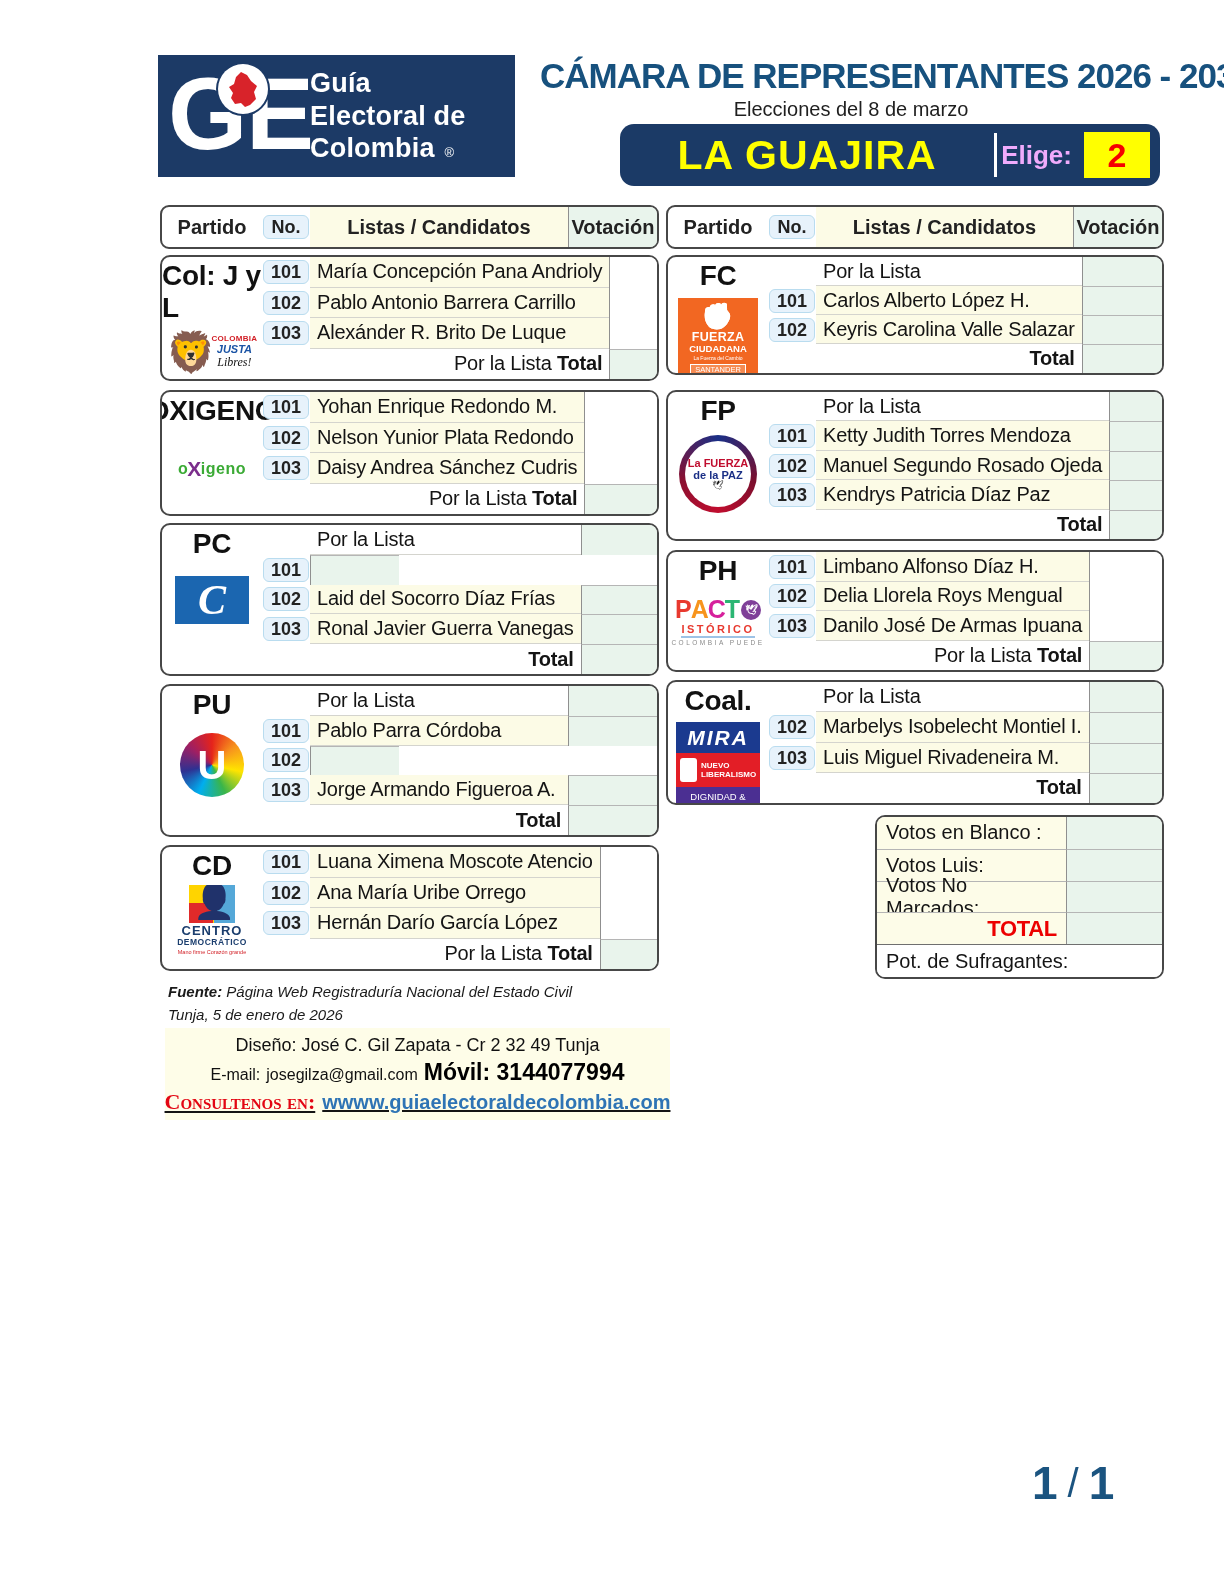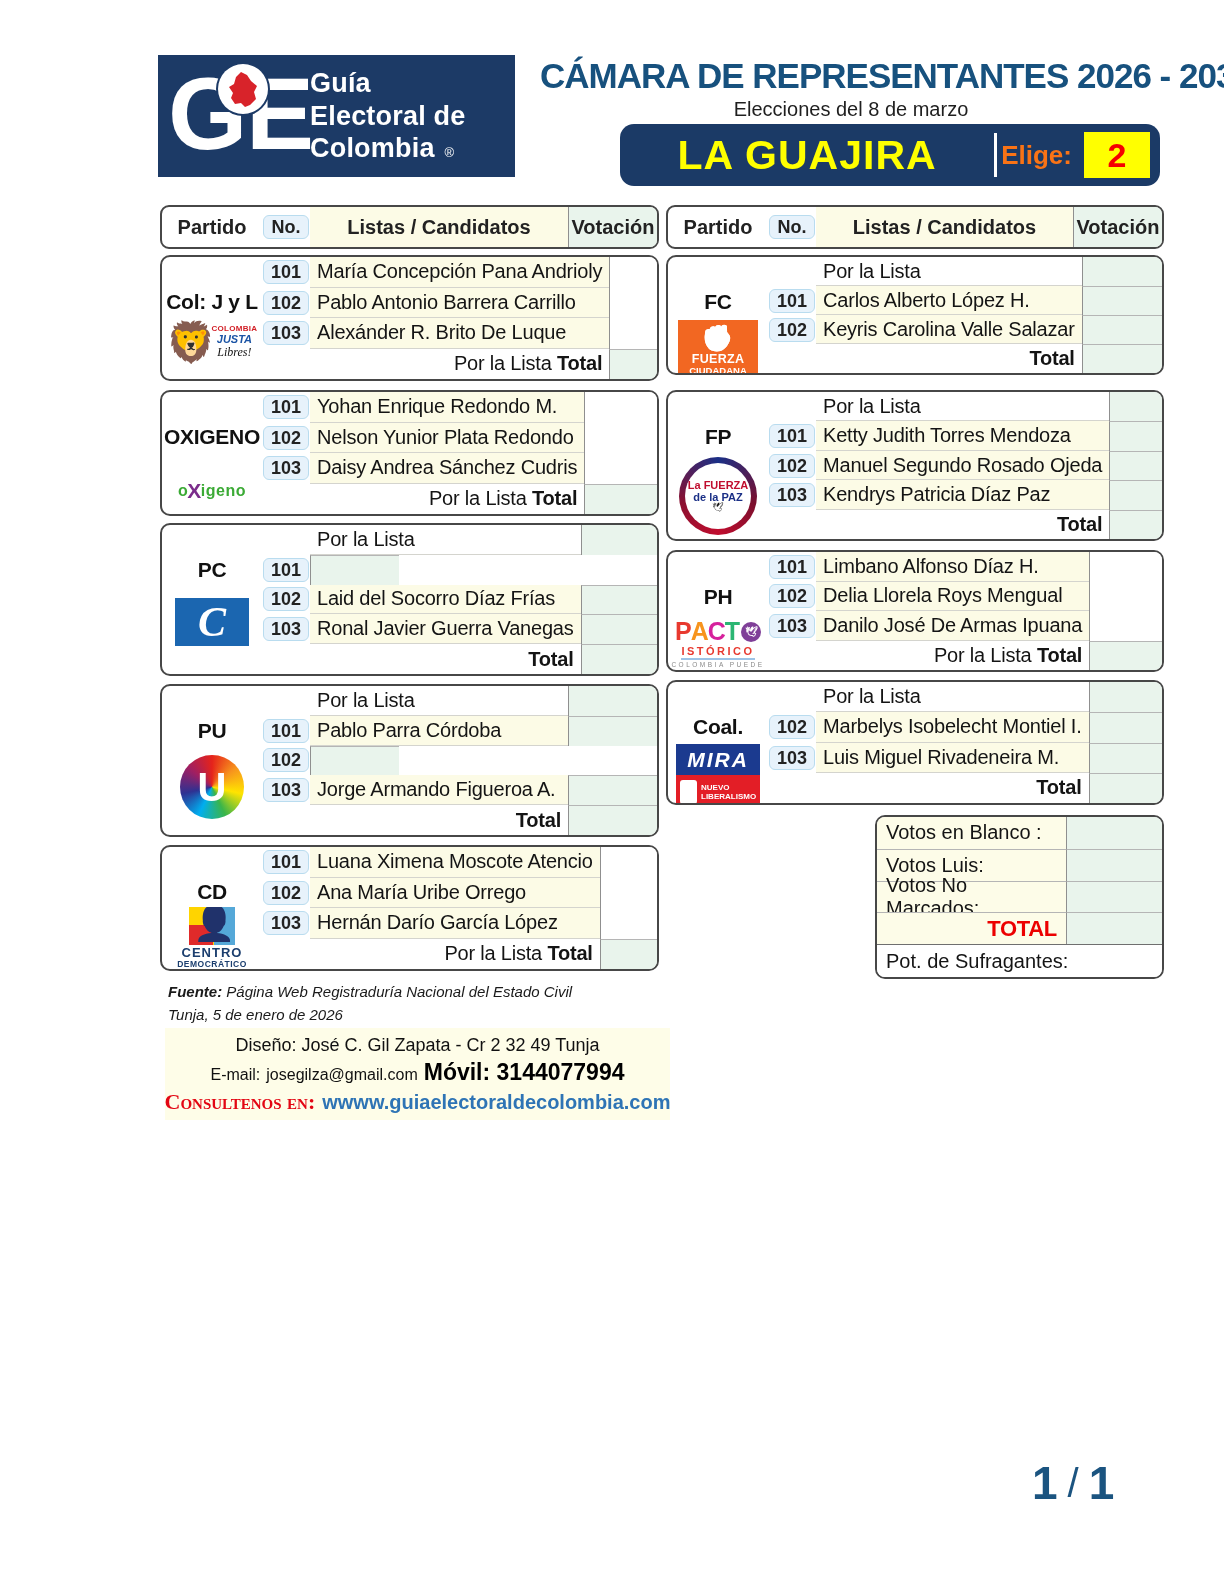--- a/index.html
+++ b/index.html
@@ -19,38 +19,38 @@
   .brand-reg{font-size:13px;font-weight:normal;margin-left:10px;}
 
   .title{position:absolute;left:540px;top:56px;width:622px;text-align:center;
          font-size:35px;font-weight:bold;color:#17517E;letter-spacing:-1px;white-space:nowrap;}
   .subtitle{position:absolute;left:540px;top:98px;width:622px;text-align:center;font-size:20px;color:#1f1f1f;}
 
   .band{position:absolute;left:620px;top:124px;width:540px;height:62px;background:#1B3A66;border-radius:14px;
         display:flex;align-items:center;}
   .band-dept{flex:1;text-align:center;color:#FFFF00;font-weight:bold;font-size:41px;letter-spacing:1px;}
   .band-div{width:3px;height:44px;background:#fff;flex:none;}
-  .band-elige{color:#f97316;font-weight:bold;font-size:26px;margin:0 12px 0 4px;}
+  .band-elige{color:#f0abfc;font-weight:bold;font-size:26px;margin:0 12px 0 4px;}
   .band-num{width:66px;height:46px;background:#FFFF00;color:#F50000;font-weight:bold;font-size:34px;
             display:flex;align-items:center;justify-content:center;margin-right:10px;}
 
   
   .thead{position:absolute;top:205px;height:40px;border:2px solid #474747;border-radius:9px;
          display:flex;align-items:stretch;font-weight:bold;font-size:20px;color:#222;overflow:hidden;background:#fff;}
   .h-partido{width:100px;flex:none;display:flex;align-items:center;justify-content:center;}
   .h-no{width:48px;flex:none;display:flex;align-items:center;justify-content:center;}
   .h-listas{flex:1;background:#FCFBE6;display:flex;align-items:center;justify-content:center;}
   .h-vot{width:88px;flex:none;background:#E9F4EC;border-left:1.5px solid #8F8F8F;
          display:flex;align-items:center;justify-content:center;}
 
   
   .section{position:absolute;border:2px solid #474747;border-radius:10px;background:#fff;
            overflow:hidden;display:flex;}
   .partido{width:100px;flex:none;display:flex;flex-direction:column;align-items:center;padding-top:3px;}
-  .pcode{font-weight:bold;font-size:21px;color:#111;letter-spacing:-.3px;margin-top:30px;}
+  .pcode{font-weight:bold;font-size:28px;color:#111;letter-spacing:-.3px;}
   .rows{flex:1;display:flex;flex-direction:column;}
   .row{flex:1;display:flex;align-items:stretch;min-height:0;}
   .no{width:48px;flex:none;display:flex;align-items:center;justify-content:center;}
   .pill{background:#E7F2FB;border:1.5px solid #B9DCEF;border-radius:6px;min-width:38px;text-align:center;
         font-size:18px;font-weight:600;color:#222;padding:0 3px;line-height:22px;}
   .name{flex:1;display:flex;align-items:center;font-size:20px;color:#141414;padding:0 7px;letter-spacing:-.2px;
         white-space:nowrap;overflow:hidden;}
   .name.cream{background:#FCFBE6;}
   .name.right{justify-content:flex-end;}
   .row:not(:last-child) .name{border-bottom:1px solid #D4D4CE;}
@@ -128,21 +128,21 @@
   .nl-txt{display:flex;flex-direction:column;color:#fff;font-weight:bold;font-size:8px;line-height:1.15;}
   .coal-dc{background:#4B2F92;color:#fff;font-weight:normal;font-size:9.5px;text-align:center;line-height:1.2;padding:4px 0;}
 
   
   .fuente{position:absolute;left:168px;top:981px;font-size:15px;font-style:italic;color:#1a1a1a;line-height:1.5;}
   .design-box{position:absolute;left:165px;top:1028px;width:505px;height:92px;background:#FEFDE8;
               display:flex;flex-direction:column;align-items:center;justify-content:space-between;padding:7px 0 5px 0;box-sizing:border-box;}
   .d-l1{font-size:18px;color:#111;}
   .d-l2{font-size:16px;color:#111;display:flex;align-items:baseline;gap:6px;}
   .d-movil{font-size:23px;font-weight:bold;color:#000;}
-  .d-l3{display:flex;align-items:baseline;gap:7px;white-space:nowrap;}
+  .d-l3{display:flex;align-items:baseline;gap:7px;white-space:nowrap;text-decoration:underline;}
   .d-consult{font-family:"Liberation Serif",serif;font-variant:small-caps;font-weight:bold;color:#E30613;font-size:22px;}
   .d-site{color:#2E74B5;font-weight:bold;font-size:20px;}
   .pagenum{position:absolute;left:1032px;top:1456px;display:flex;align-items:center;gap:10px;color:#1B5480;}
   .pn-n{font-size:46px;font-weight:bold;}
   .pn-s{font-size:40px;font-weight:normal;}
 </style>
 </head>
 <body>
 
 <div class="brandbox">

